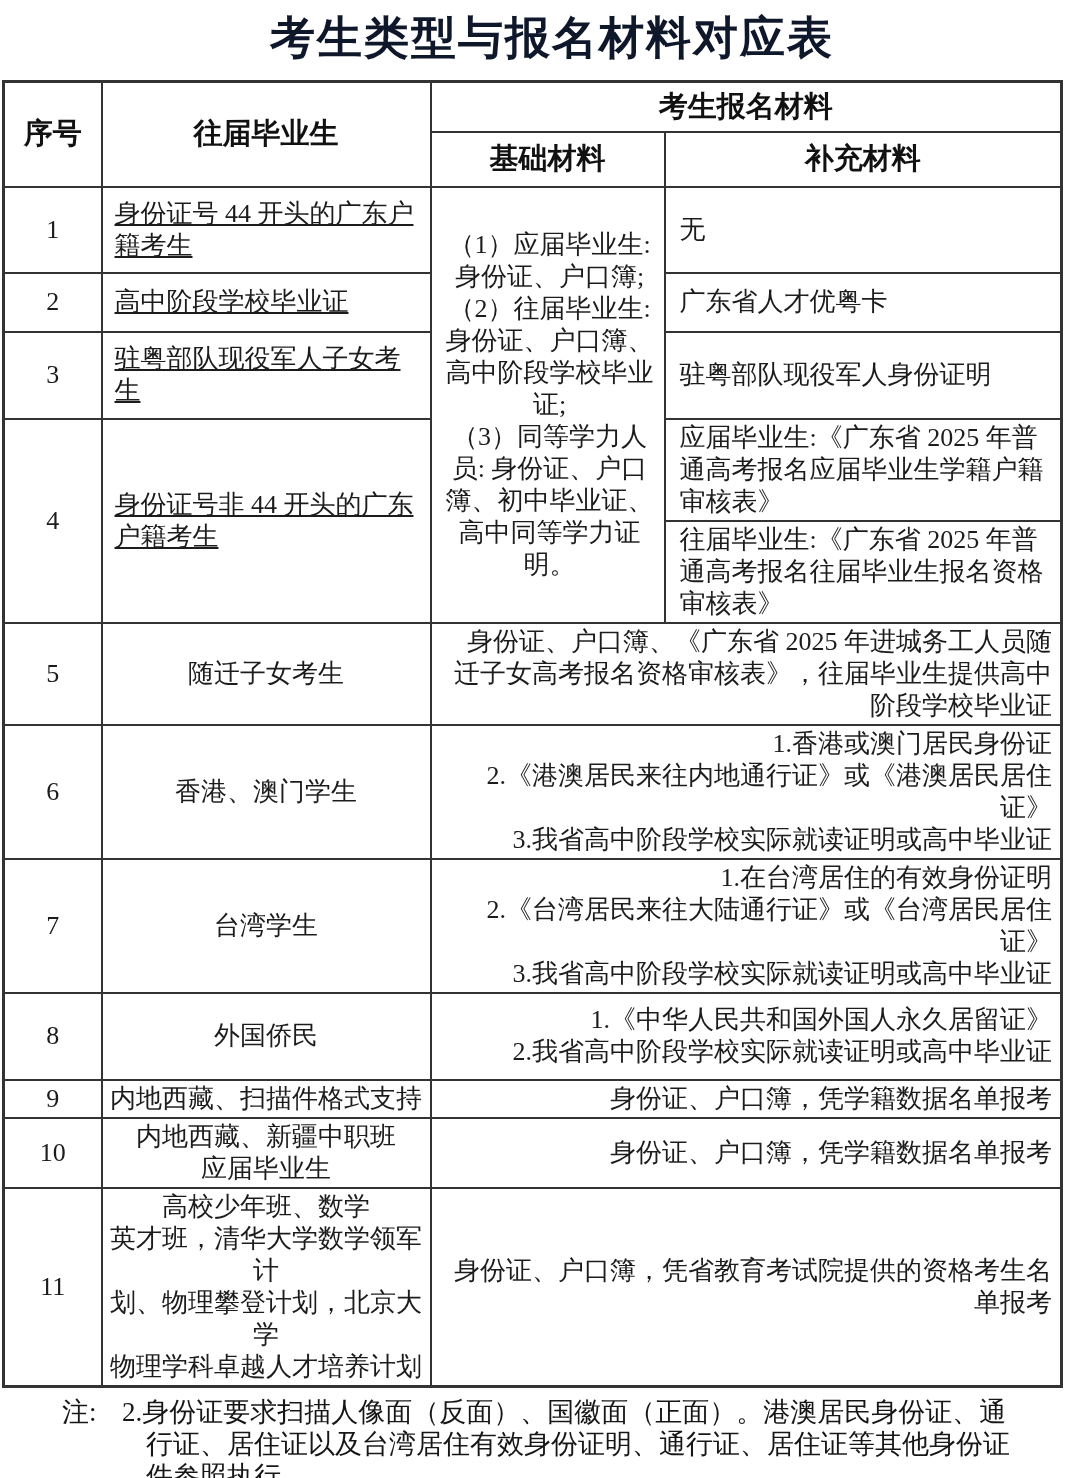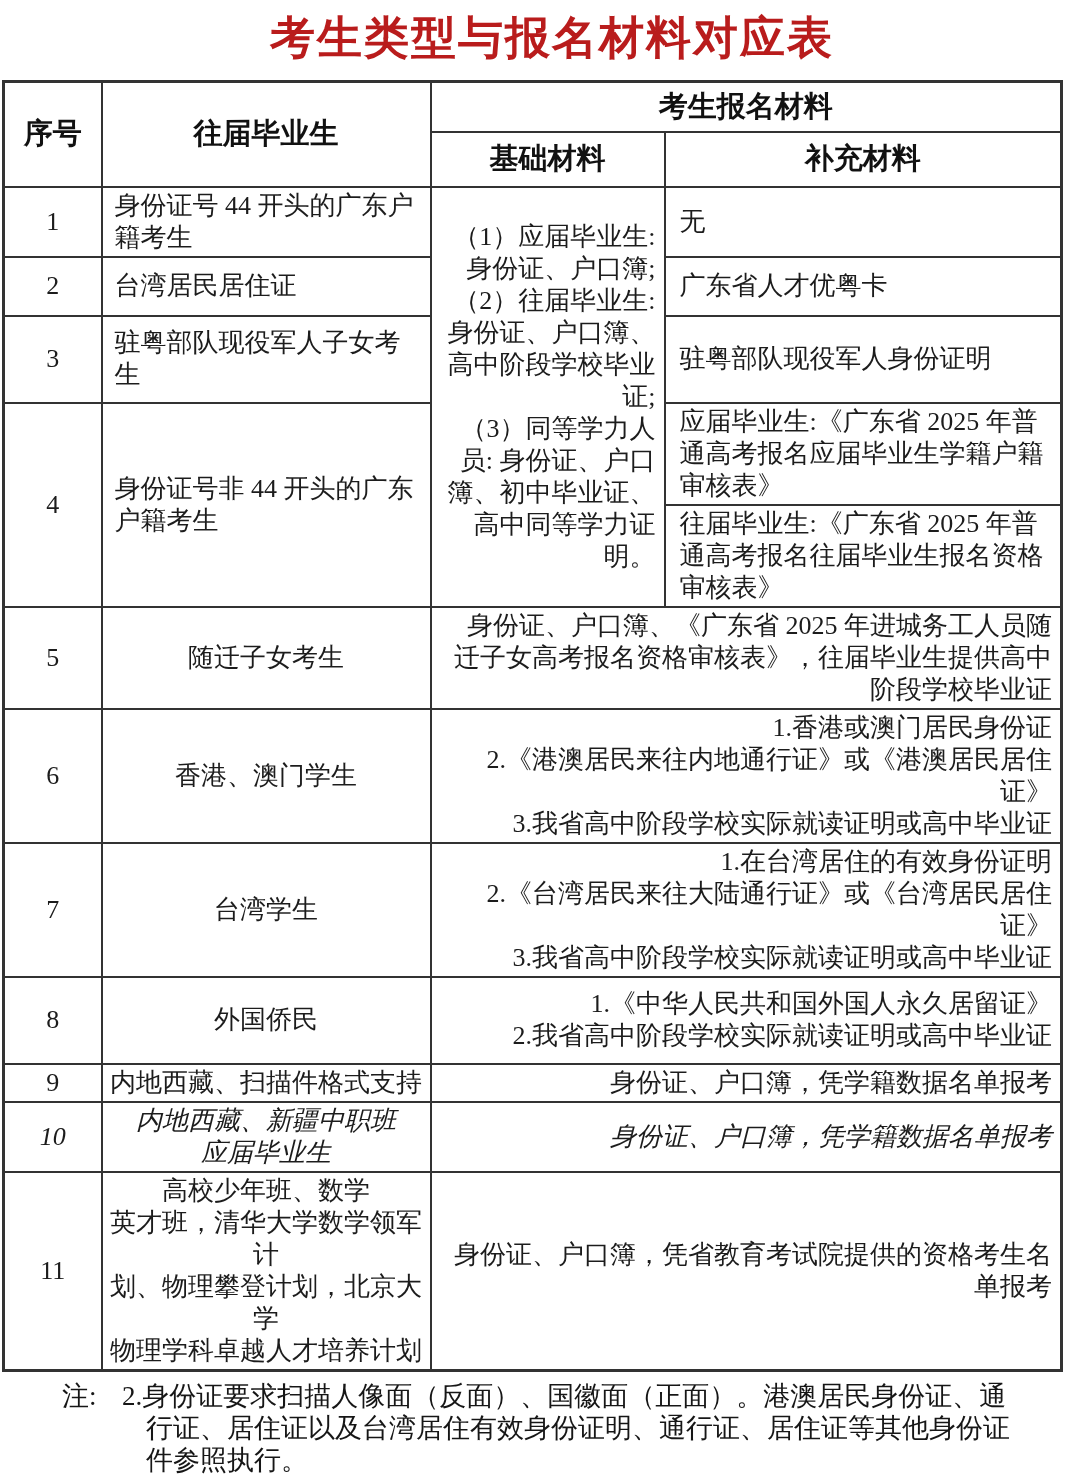--- a/index.html
+++ b/index.html
@@ -9,21 +9,21 @@
     background:#ffffff;
     color:#1c1c1c;
     font-family:"Liberation Serif","DejaVu Serif",serif;
   }
   .title {
     margin:8px 0 0 0;
     text-align:center;
     font-size:45px;
     font-weight:bold;
     letter-spacing:2px;
-    color:#b91c1c;
+    color:#0f172a;
     padding-left:24px;
   }
   table.reg-table {
     border-collapse:collapse;
     table-layout:fixed;
     width:1058px;
     margin:12px 0 0 2px;
     border:3px solid #333333;
   }
   .reg-table th, .reg-table td {
@@ -53,27 +53,27 @@
   tr.r1  { height:70px; }
   tr.r2  { height:59px; }
   tr.r3  { height:87px; }
   tr.r4a { height:68px; }
   tr.r4b { height:99px; }
   tr.r5  { height:69px; }
   tr.r6  { height:98px; }
   tr.r7  { height:96px; }
   tr.r8  { height:87px; }
   tr.r9  { height:35px; }
-  tr.r10 { height:65px;font-style:italic; }
+  tr.r10 { height:65px; }
   tr.r11 { height:130px; }
 
   td.no     { text-align:center; padding:0; }
-  td.type-l { text-align:left;  padding:2px 12px; }
+  td.type-l { text-align:left;  padding:10px 12px;text-decoration:underline; }
   td.type-c { text-align:center; padding:2px 6px; white-space:pre-line; }
-  td.basic  { text-align:right; padding:2px 8px 2px 12px; white-space:pre-line; }
+  td.basic  { text-align:center; padding:2px 8px 2px 12px; white-space:pre-line; }
   td.supp   { text-align:left; padding:2px 8px 2px 14px; }
   td.mat    { text-align:right; padding:2px 8px 2px 14px; white-space:pre-line; }
 
   .notes {
     position:relative;
     margin:8px 54px 0 0;
     padding-left:146px;
     font-size:27px;
     line-height:32px;
     color:#161616;
@@ -111,21 +111,21 @@
       <tr class="r1">
         <td class="no">1</td>
         <td class="type-l">身份证号 44 开头的广东户籍考生</td>
         <td class="basic" rowspan="5">（1）应届毕业生: 身份证、户口簿;
 （2）往届毕业生: 身份证、户口簿、高中阶段学校毕业证;
 （3）同等学力人员: 身份证、户口簿、初中毕业证、高中同等学力证明。</td>
         <td class="supp">无</td>
       </tr>
       <tr class="r2">
         <td class="no">2</td>
-        <td class="type-l">台湾居民居住证</td>
+        <td class="type-l">高中阶段学校毕业证</td>
         <td class="supp">广东省人才优粤卡</td>
       </tr>
       <tr class="r3">
         <td class="no">3</td>
         <td class="type-l">驻粤部队现役军人子女考生</td>
         <td class="supp">驻粤部队现役军人身份证明</td>
       </tr>
       <tr class="r4a">
         <td class="no" rowspan="2">4</td>
         <td class="type-l" rowspan="2">身份证号非 44 开头的广东户籍考生</td>

